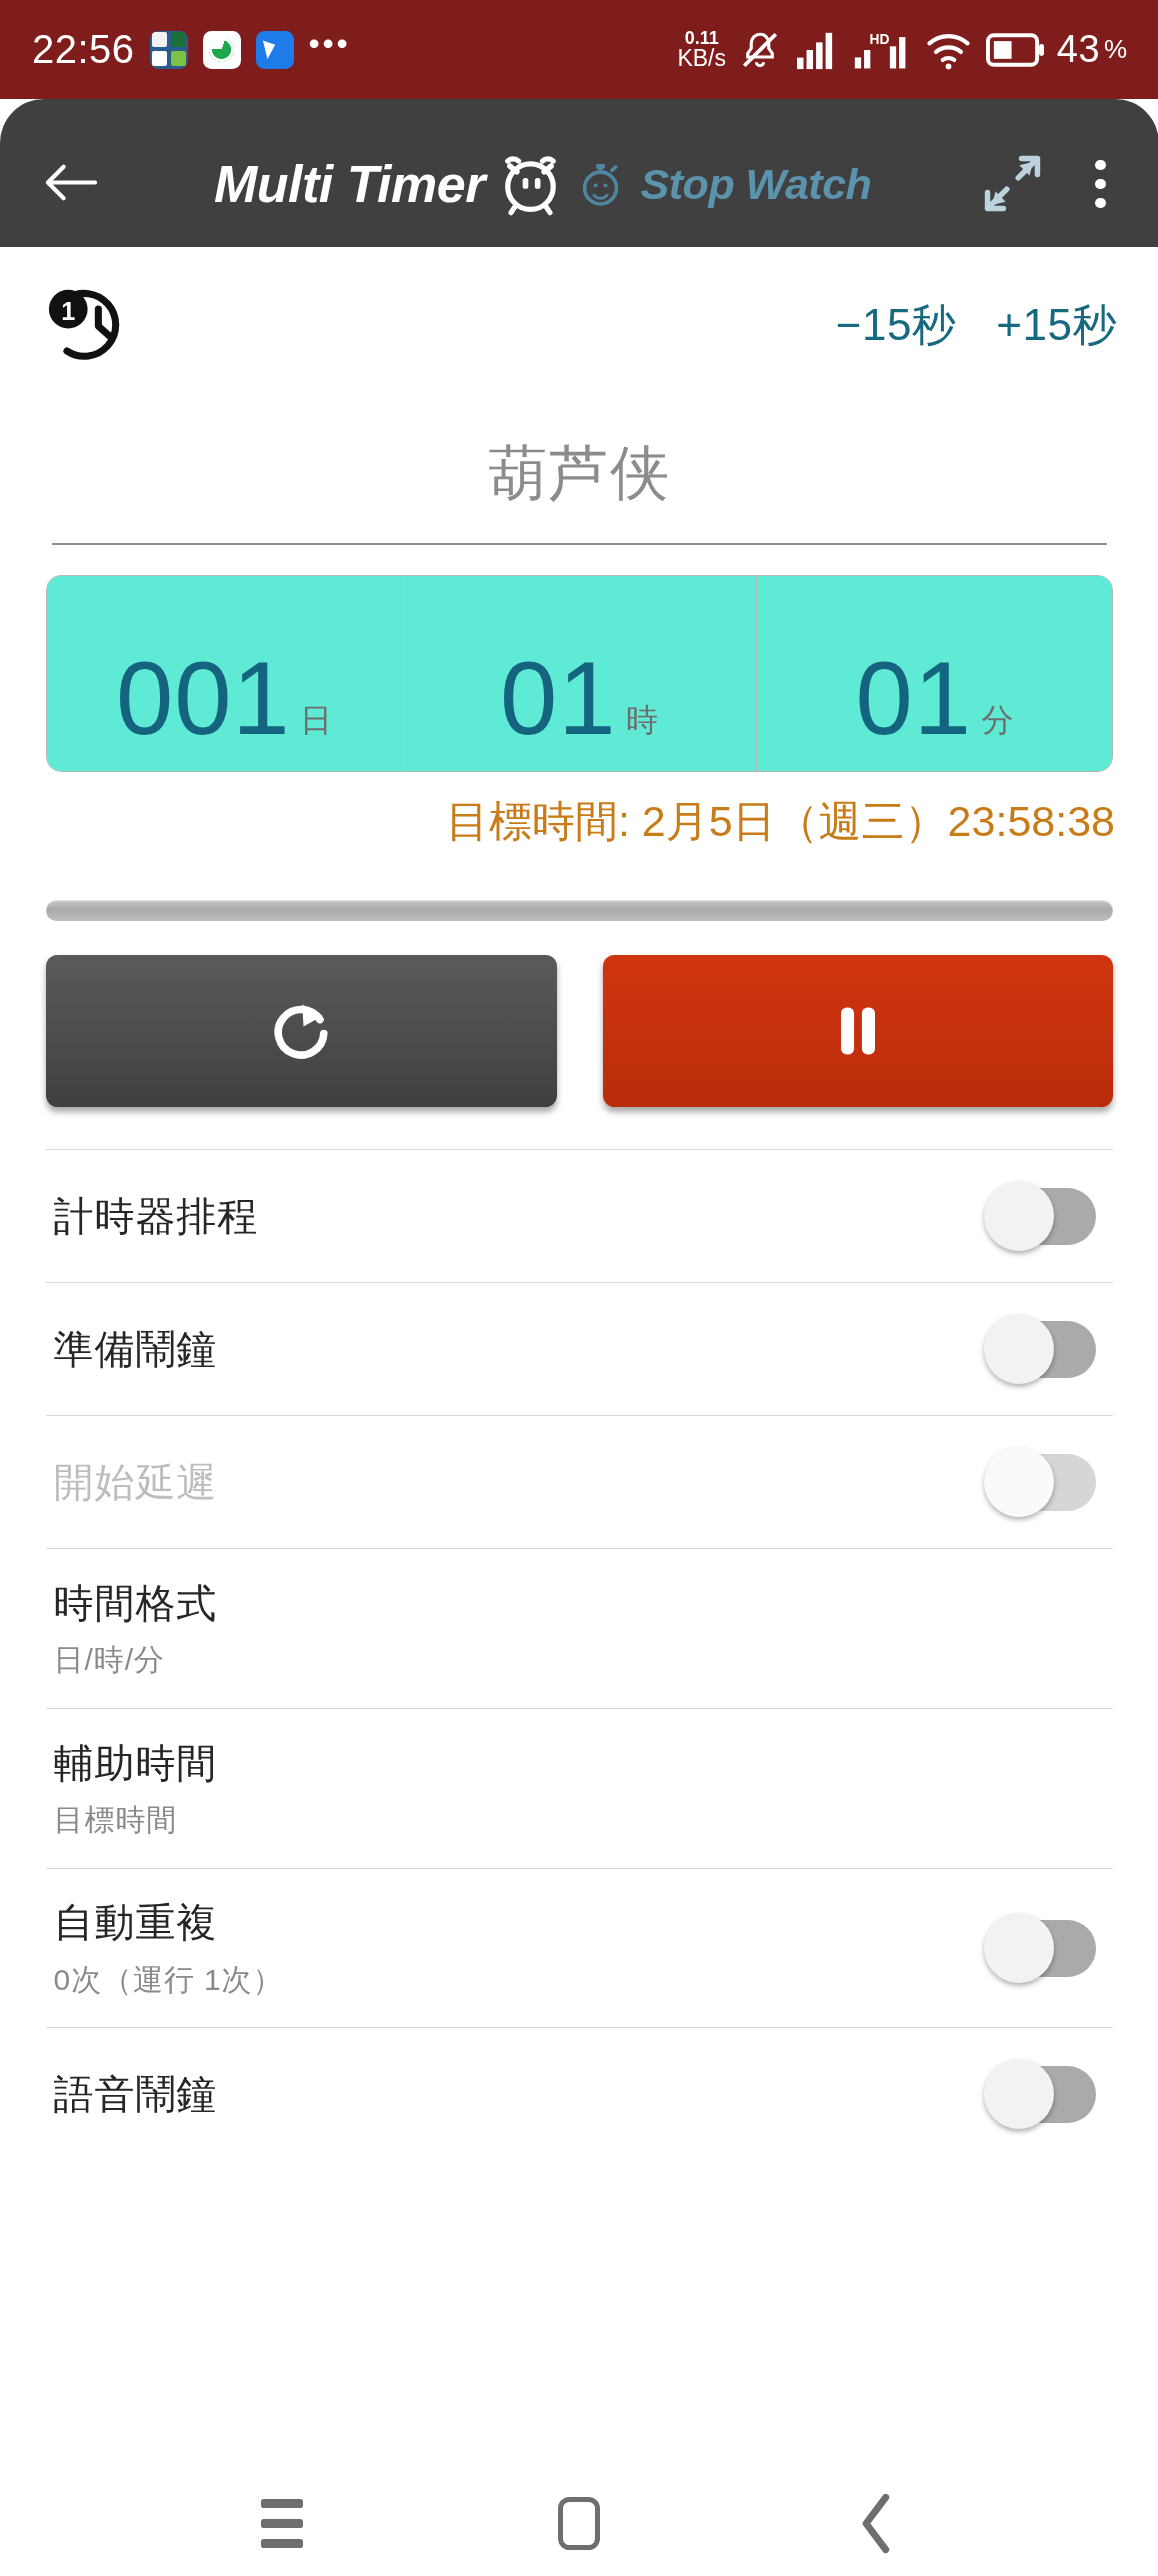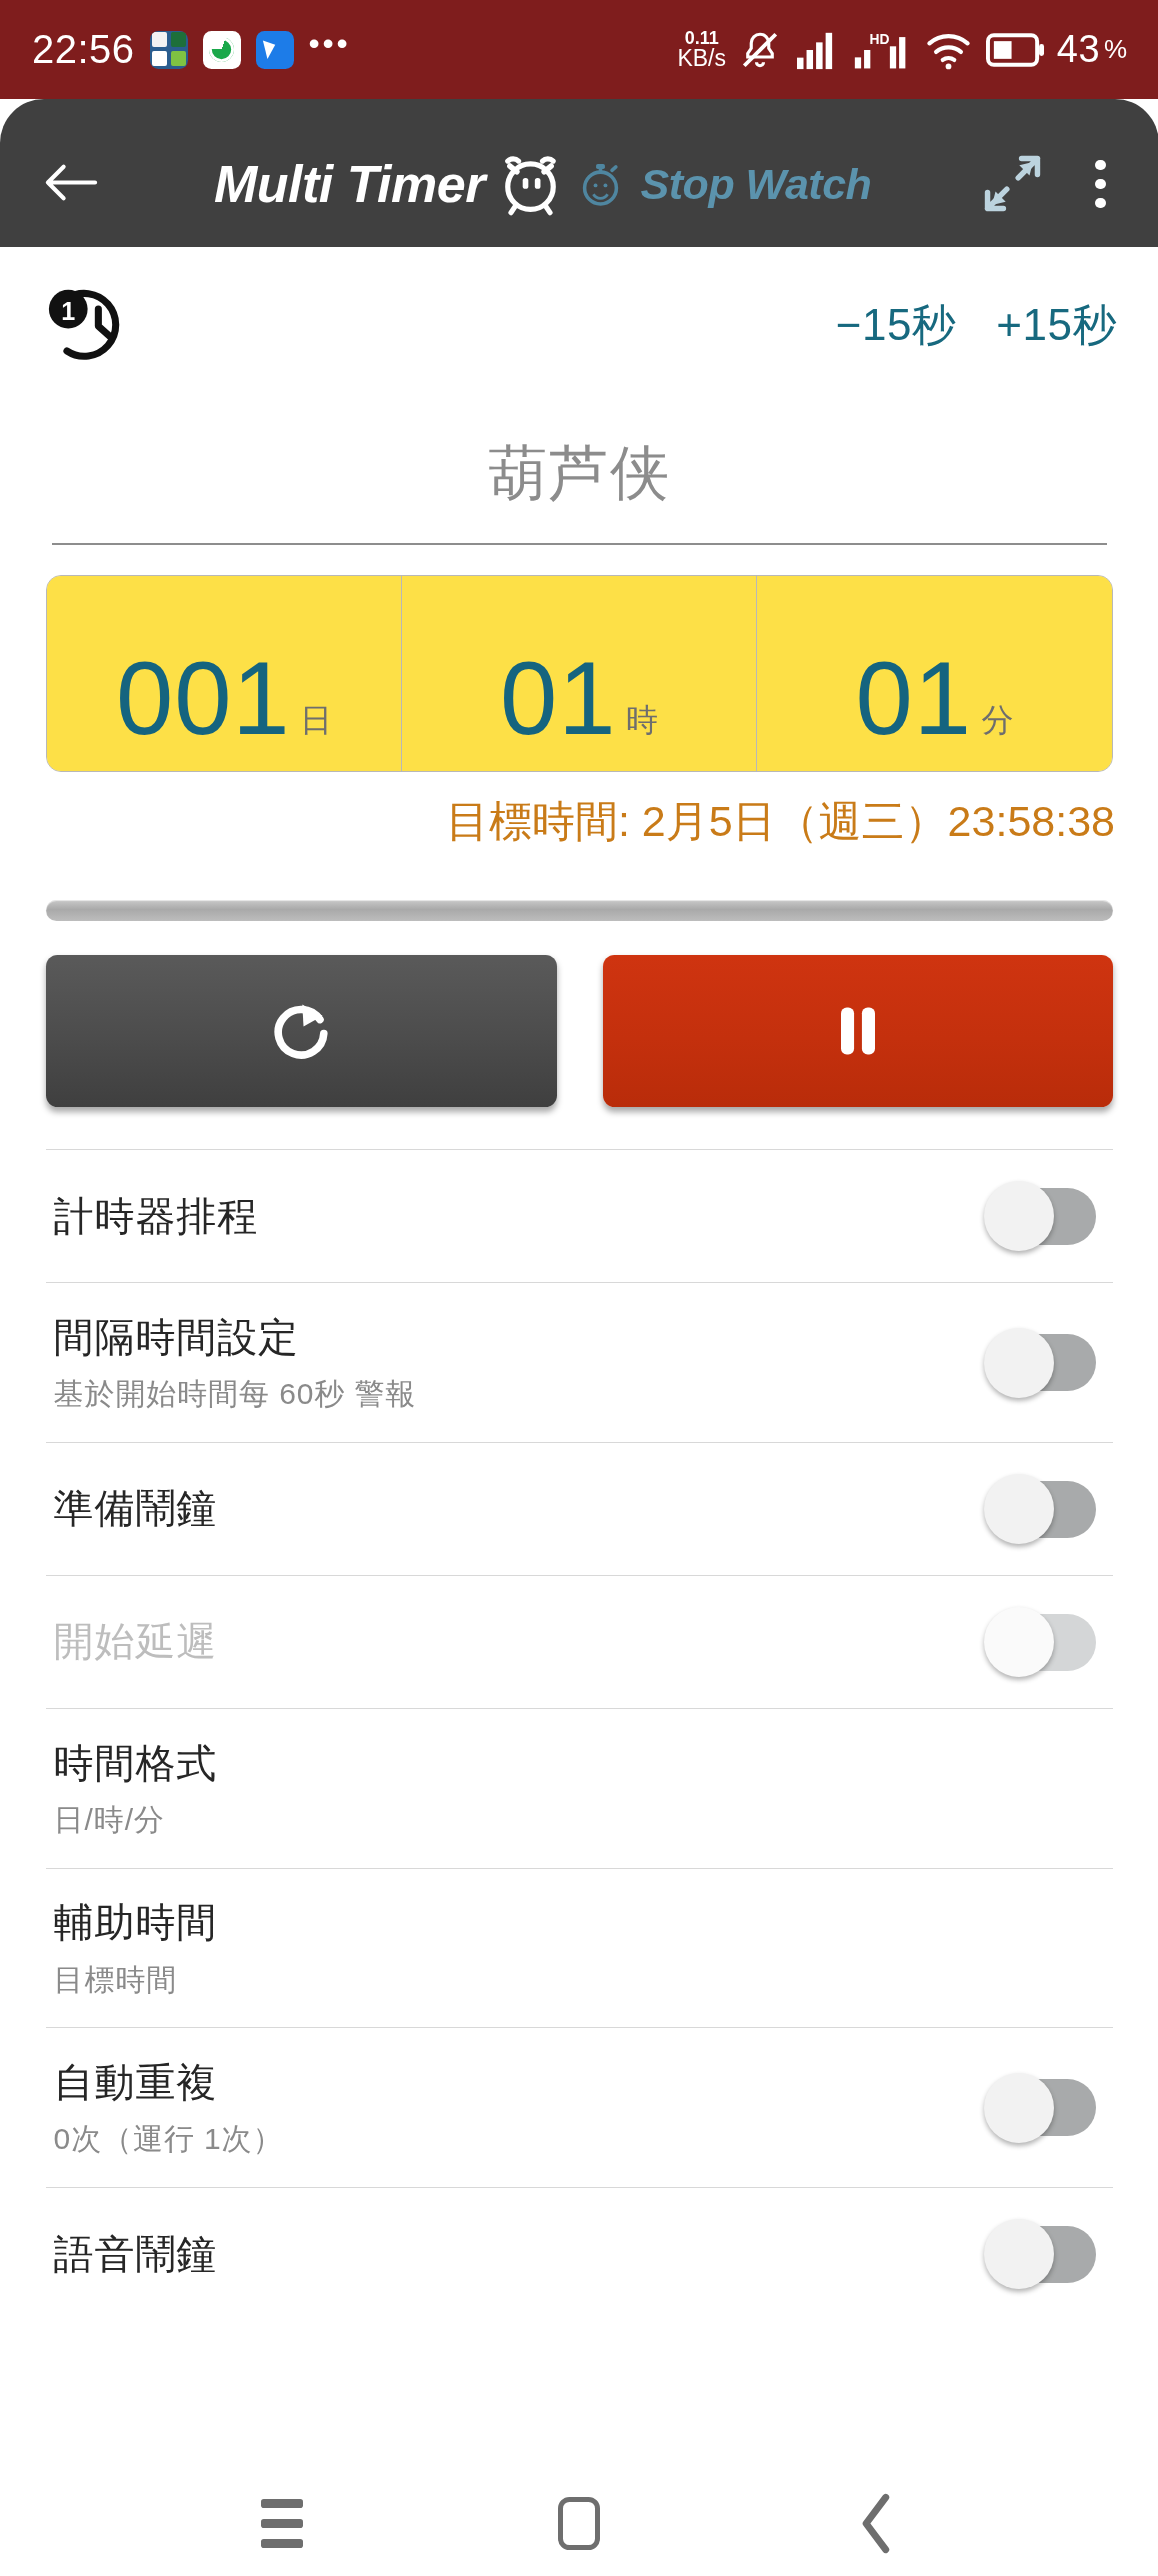--- a/index.html
+++ b/index.html
@@ -106,21 +106,21 @@
   .name-rule {
     height: 2.8px; background: #8d8d8d; margin: 28.5px 52px 0 52px;
   }
 
   .digits-row {
     display: flex; margin: 30px 46px 0 46px;
     border: 1.9px solid #b8b8b8; border-radius: 15px; overflow: hidden;
     background: #eeeeee;
   }
   .digit-cell {
-    flex: 1 1 33.33%; background: #fde047; height: 195px;
+    flex: 1 1 33.33%; background: #5eead4; height: 195px;
     display: flex; align-items: flex-end; justify-content: center;
     border-right: 1.9px solid #b8b8b8; position: relative; cursor: pointer;
     padding-bottom: 21px;
   }
   .digit-cell:last-child { border-right: none; }
   .digit-val {
     color: #15647f; font-size: 103px; font-weight: 300; line-height: 1;
     letter-spacing: 0.9px;
   }
   .digit-unit {
@@ -351,86 +351,76 @@
       <div class="srow">
         <div class="txt">
           <span class="title">計時器排程</span>
         </div>
         <div class="toggle">
           <span class="track"></span>
           <span class="thumb"></span>
         </div>
       </div>
 
-      <div class="srow">
-        <div class="txt">
-          <span class="title">間隔時間設定</span>
-          <span class="sub">基於開始時間每 60秒 警報</span>
+
+      <div class="srow">
+        <div class="txt">
+          <span class="title">準備鬧鐘</span>
         </div>
         <div class="toggle">
           <span class="track"></span>
           <span class="thumb"></span>
         </div>
       </div>
 
-      <div class="srow">
-        <div class="txt">
-          <span class="title">準備鬧鐘</span>
+      <div class="srow disabled">
+        <div class="txt">
+          <span class="title">開始延遲</span>
+        </div>
+        <div class="toggle off-dim">
+          <span class="track"></span>
+          <span class="thumb"></span>
+        </div>
+      </div>
+
+      <div class="srow">
+        <div class="txt">
+          <span class="title">時間格式</span>
+          <span class="sub">日/時/分</span>
+        </div>
+      </div>
+
+      <div class="srow">
+        <div class="txt">
+          <span class="title">輔助時間</span>
+          <span class="sub">目標時間</span>
+        </div>
+      </div>
+
+      <div class="srow">
+        <div class="txt">
+          <span class="title">自動重複</span>
+          <span class="sub">0次（運行 1次）</span>
         </div>
         <div class="toggle">
           <span class="track"></span>
           <span class="thumb"></span>
         </div>
       </div>
 
-      <div class="srow disabled">
-        <div class="txt">
-          <span class="title">開始延遲</span>
-        </div>
-        <div class="toggle off-dim">
-          <span class="track"></span>
-          <span class="thumb"></span>
-        </div>
-      </div>
-
-      <div class="srow">
-        <div class="txt">
-          <span class="title">時間格式</span>
-          <span class="sub">日/時/分</span>
-        </div>
-      </div>
-
-      <div class="srow">
-        <div class="txt">
-          <span class="title">輔助時間</span>
-          <span class="sub">目標時間</span>
-        </div>
-      </div>
-
-      <div class="srow">
-        <div class="txt">
-          <span class="title">自動重複</span>
-          <span class="sub">0次（運行 1次）</span>
+      <div class="srow">
+        <div class="txt">
+          <span class="title">語音鬧鐘</span>
         </div>
         <div class="toggle">
           <span class="track"></span>
           <span class="thumb"></span>
         </div>
       </div>
 
-      <div class="srow">
-        <div class="txt">
-          <span class="title">語音鬧鐘</span>
-        </div>
-        <div class="toggle">
-          <span class="track"></span>
-          <span class="thumb"></span>
-        </div>
-      </div>
-
     </div>
   </div>
 
   <div class="fade-bottom"></div>
 
   <div class="navbar">
     <div class="nav-btn">
       <span class="nav-ham">
         <i></i>
         <i></i>

